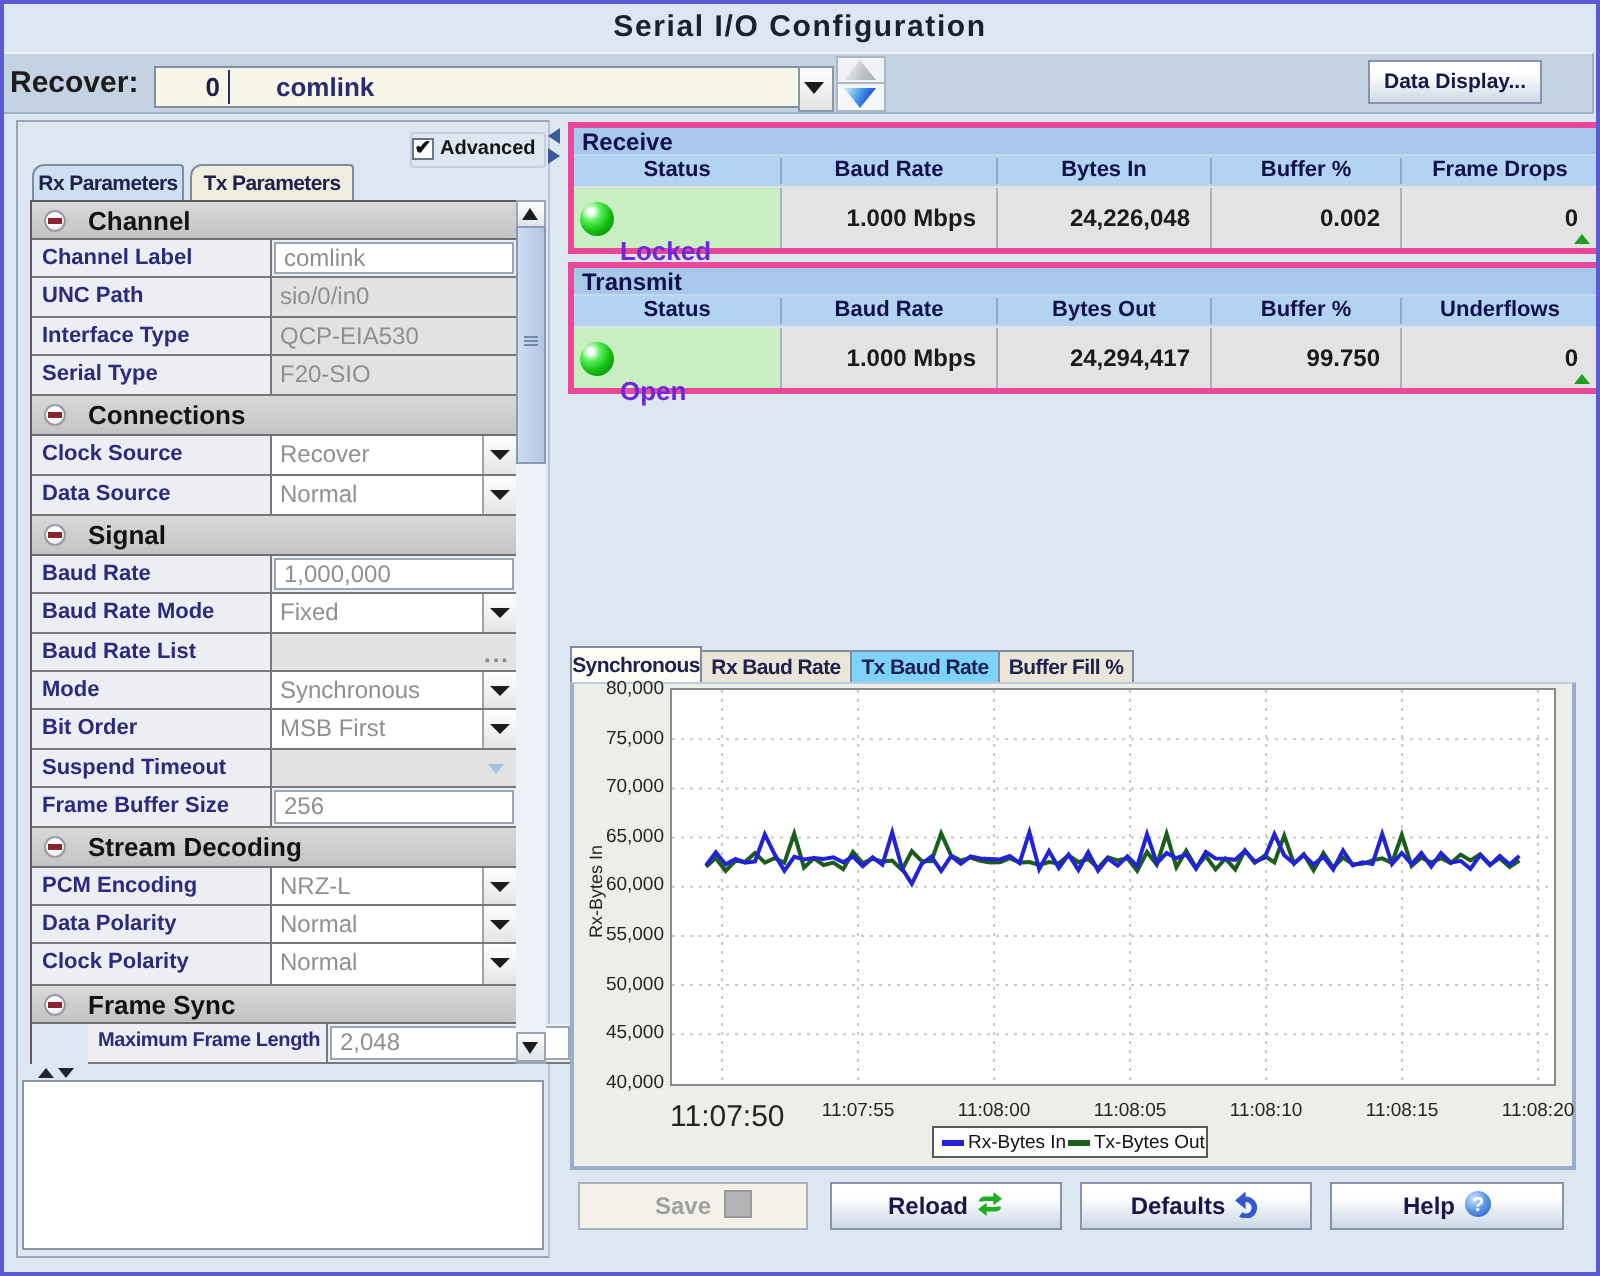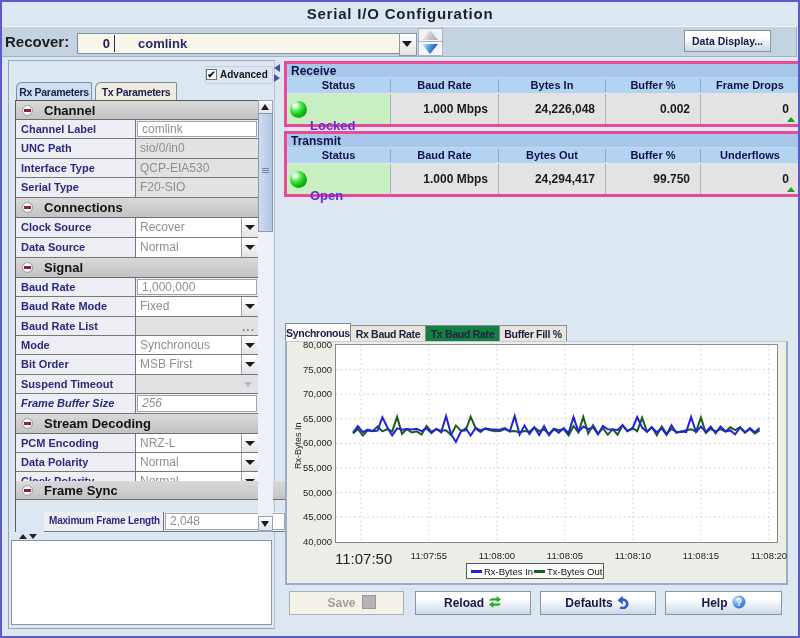--- a/index.html
+++ b/index.html
@@ -232,21 +232,21 @@
           <div class="lc">
             <span>Bit Order</span>
           </div>
           <div class="vc combo">
             <div class="fld">MSB First</div>
             <div class="cbtn">
               <div class="tri-dn-b"></div>
             </div>
           </div>
         </div>
-    <div class="row" style="top:293px;height:19px;font-style:italic;">
+    <div class="row" style="top:293px;height:19px;">
           <div class="lc">
             <span>Frame Buffer Size</span>
           </div>
           <div class="vc">
             <div class="fld">256</div>
           </div>
         </div>
     <div class="hdr" style="top:313px;height:19px;">
           <div class="hicon"></div>
           <div class="htxt">Stream Decoding</div>
@@ -277,21 +277,21 @@
           <div class="lc">
             <span>Clock Polarity</span>
           </div>
           <div class="vc combo">
             <div class="fld">Normal</div>
             <div class="cbtn">
               <div class="tri-dn-b"></div>
             </div>
           </div>
         </div>
-    <div class="hdr" style="top:380px;height:18px;padding-left:33px;">
+    <div class="hdr" style="top:392px;height:18px;">
           <div class="hicon"></div>
           <div class="htxt">Frame Sync</div>
         </div>
     <div class="row" style="top:411px;height:19px;margin-left:28px;">
           <div class="lc">
             <span style="font-size:10px;letter-spacing:-0.2px;">Maximum Frame Length</span>
           </div>
           <div class="vc">
             <div class="fld">2,048</div>
           </div>
@@ -371,21 +371,21 @@
 <div class="gcell" style="left:319px;width:94px;">
           <div class="num">99.750</div>
         </div>
 <div class="gcell" style="left:414px;width:98px;">
           <div class="num">0</div>
           <div class="uptri"></div>
         </div>
 </div>
 <div class="tab" style="left:285px;top:323px;width:64px;height:18px;line-height:18px;background:#fdfdf6;">Synchronous</div>
 <div class="tab" style="left:350px;top:325px;width:74px;height:16px;line-height:16px;background:#e9e5d8;">Rx Baud Rate</div>
-<div class="tab" style="left:425px;top:325px;width:73px;height:16px;line-height:16px;background:#15803d;">Tx Baud Rate</div>
+<div class="tab" style="left:425px;top:325px;width:73px;height:16px;line-height:16px;background:#7dd3fc;">Tx Baud Rate</div>
 <div class="tab" style="left:499px;top:325px;width:66px;height:16px;line-height:16px;background:#e9e5d8;">Buffer Fill %</div>
 <div class="abs" style="left:285px;top:341px;width:499px;height:241px;background:#eceee8;border:2px solid #9aaccc;border-top:1px solid #c0ccdc;"></div>
 <svg class="abs" style="left:335px;top:344px;" width="443" height="199" viewBox="0 0 443 199">
 <rect x="0.5" y="0.5" width="442" height="198" fill="#ffffff" stroke="#8a8a8a"></rect>
 <line x1="1" y1="25.6" x2="442" y2="25.6" stroke="#c9c9c9" stroke-width="1" stroke-dasharray="1.5,3"></line>
         <line x1="1" y1="50.2" x2="442" y2="50.2" stroke="#c9c9c9" stroke-width="1" stroke-dasharray="1.5,3"></line>
         <line x1="1" y1="74.8" x2="442" y2="74.8" stroke="#c9c9c9" stroke-width="1" stroke-dasharray="1.5,3"></line>
         <line x1="1" y1="99.4" x2="442" y2="99.4" stroke="#c9c9c9" stroke-width="1" stroke-dasharray="1.5,3"></line>
         <line x1="1" y1="124.0" x2="442" y2="124.0" stroke="#c9c9c9" stroke-width="1" stroke-dasharray="1.5,3"></line>
         <line x1="1" y1="148.5" x2="442" y2="148.5" stroke="#c9c9c9" stroke-width="1" stroke-dasharray="1.5,3"></line>

